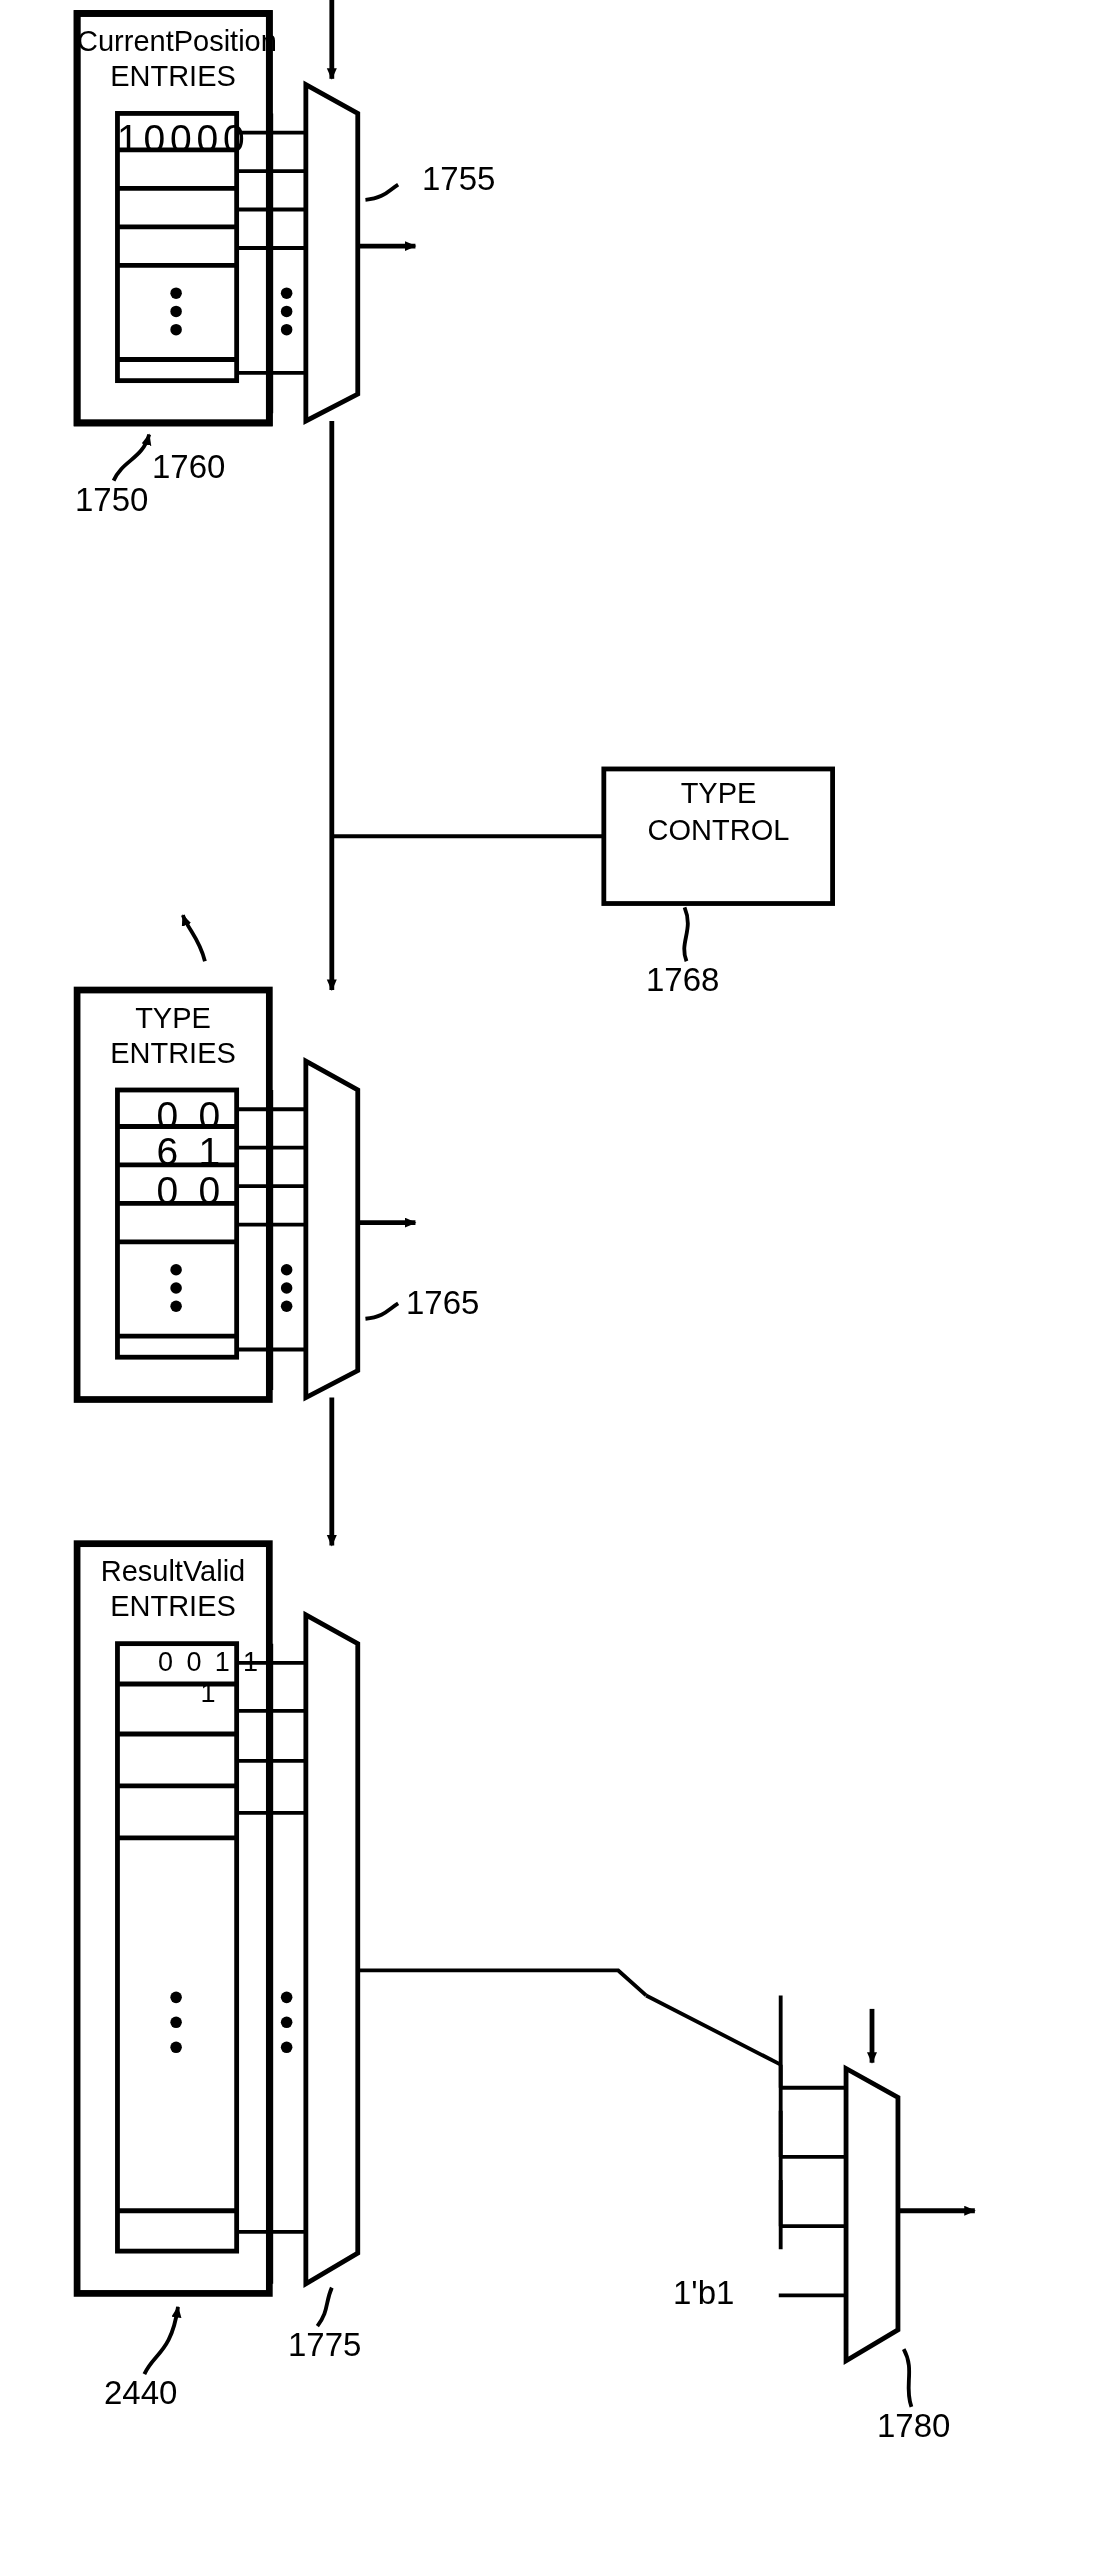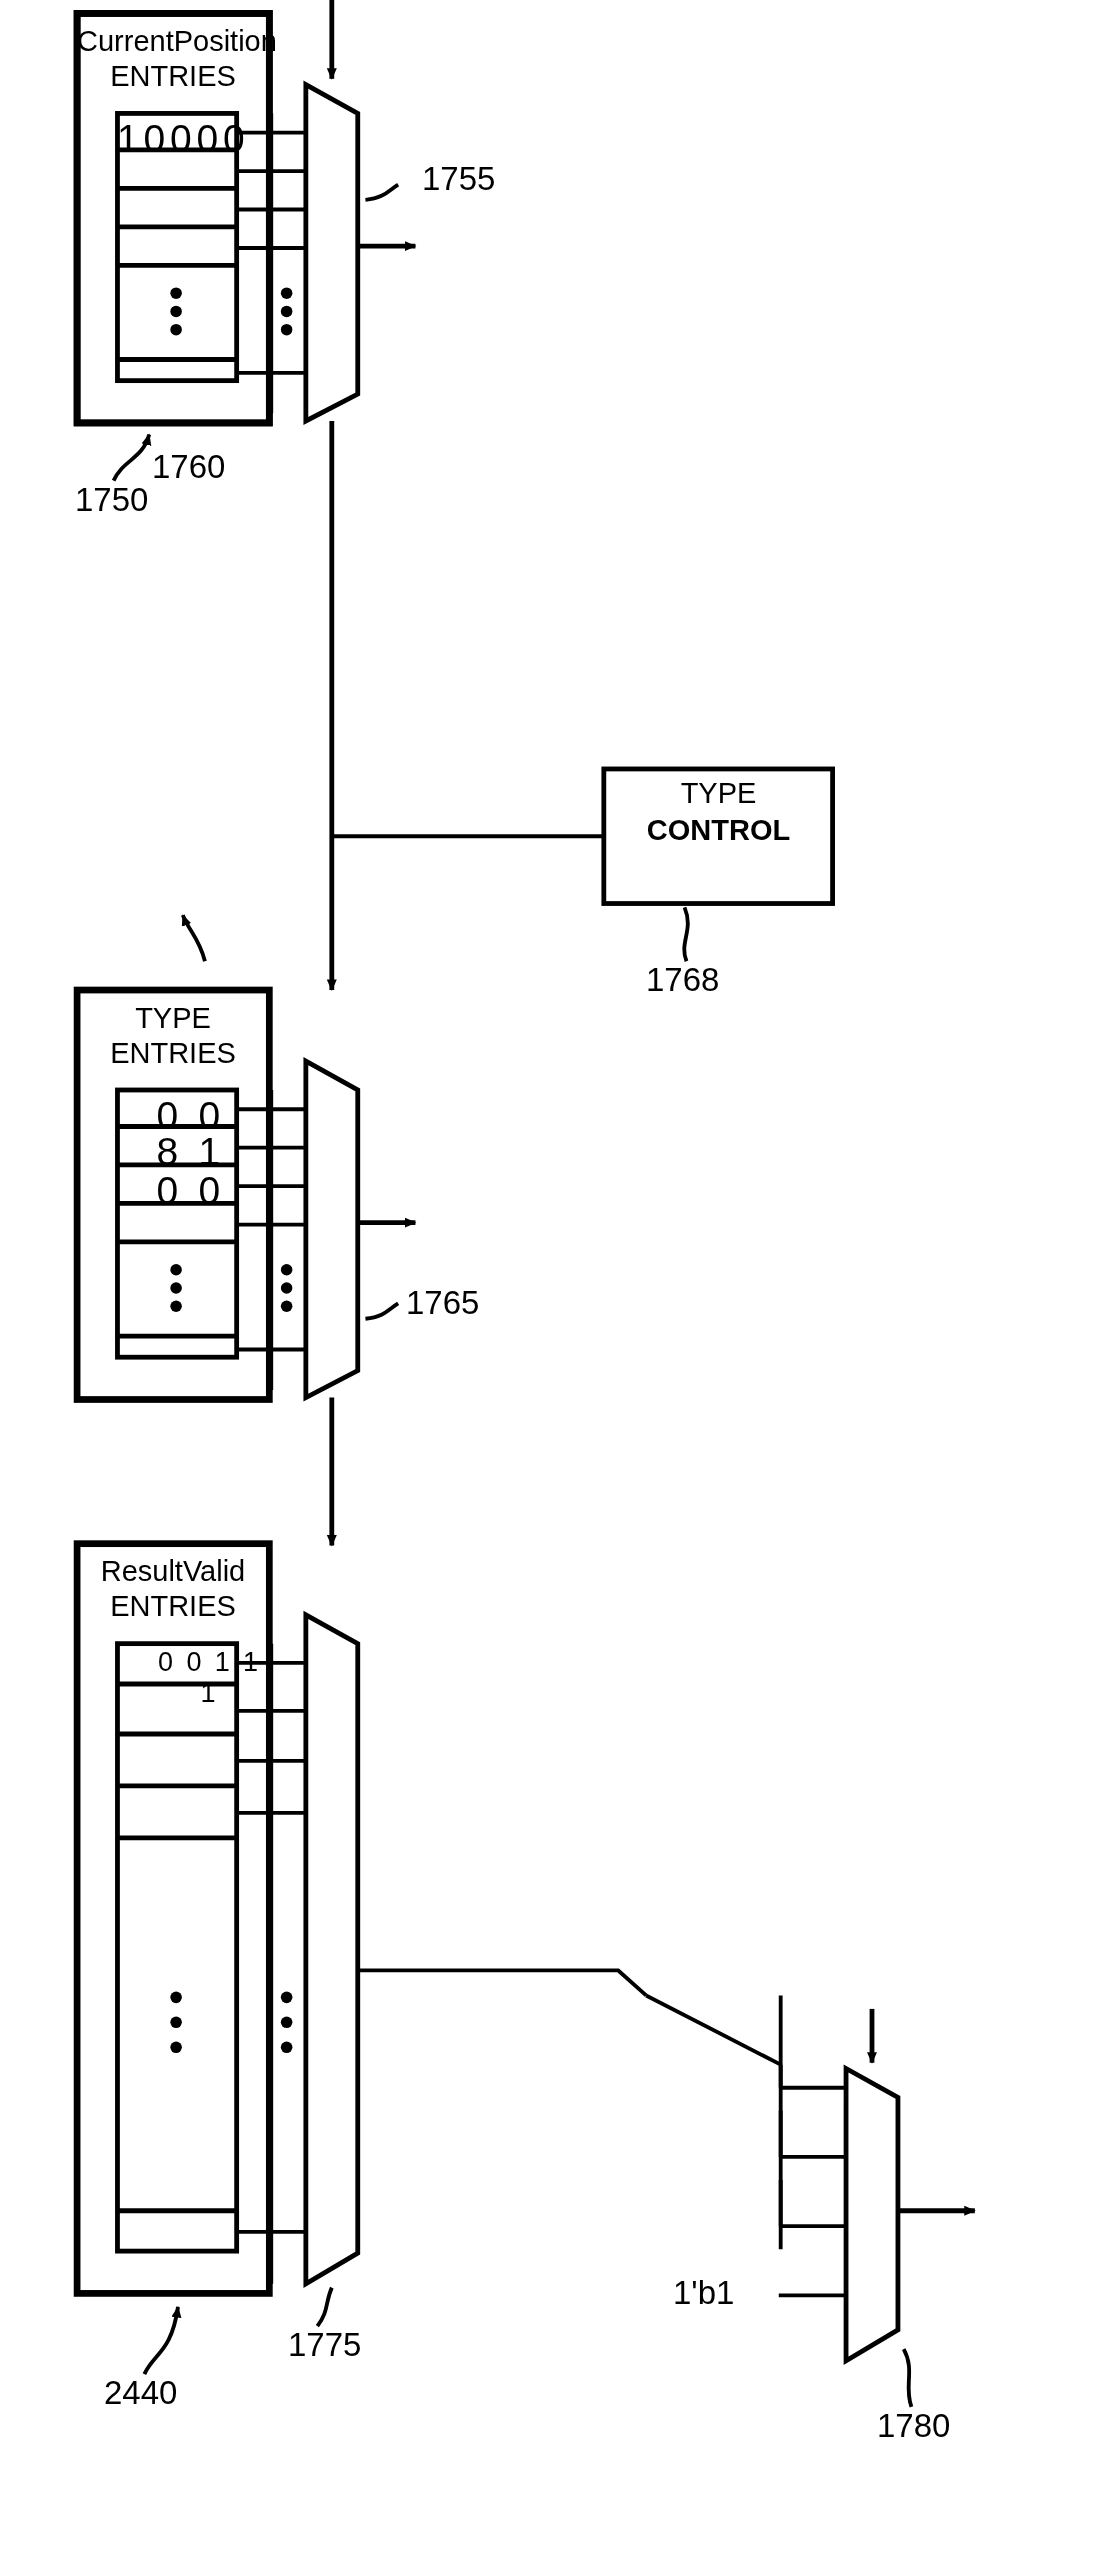--- a/index.html
+++ b/index.html
@@ -204,30 +204,30 @@
 <div class="lbl-cell" style="position:absolute;left:117px;top:117px;width:113px;text-align:center;">10000</div>
 
 <div class="lbl-ref" style="position:absolute;left:422px;top:160px;">1755</div>
 
 <div class="lbl-ref" style="position:absolute;left:75px;top:481px;">1750</div>
 
 <div class="lbl-ref" style="position:absolute;left:152px;top:448px;">1760</div>
 
 <div style="position:absolute;left:604px;top:777px;width:229px;text-align:center;">
   <div class="lbl-ctl">TYPE</div>
-  <div class="lbl-ctl" style="margin-top:3.8px;font-weight:bold;">CONTROL</div>
+  <div class="lbl-ctl" style="margin-top:3.8px;">CONTROL</div>
 </div>
 <div class="lbl-ref" style="position:absolute;left:646px;top:961px;">1768</div>
 
 <div style="position:absolute;left:77px;top:1002px;width:192px;text-align:center;">
   <div class="lbl-title">TYPE</div>
   <div class="lbl-title" style="margin-top:1.9px;">ENTRIES</div>
 </div>
 <div class="lbl-cell" style="position:absolute;left:117px;top:1094px;width:108px;text-align:right;">0 0</div>
-<div class="lbl-cell" style="position:absolute;left:117px;top:1130px;width:108px;text-align:right;">8 1</div>
+<div class="lbl-cell" style="position:absolute;left:117px;top:1130px;width:108px;text-align:right;">6 1</div>
 <div class="lbl-cell" style="position:absolute;left:117px;top:1169px;width:108px;text-align:right;">0 0</div>
 
 <div class="lbl-ref" style="position:absolute;left:406px;top:1284px;">1765</div>
 
 <div style="position:absolute;left:77px;top:1555px;width:192px;text-align:center;">
   <div class="lbl-title">ResultValid</div>
   <div class="lbl-title" style="margin-top:1.9px;">ENTRIES</div>
 </div>
 <div class="lbl-cell" style="position:absolute;left:115px;top:1647px;width:117px;text-align:center;font-size:27px;letter-spacing:2.9px;margin-left:36px;">0 0 1 1 1</div>
 

